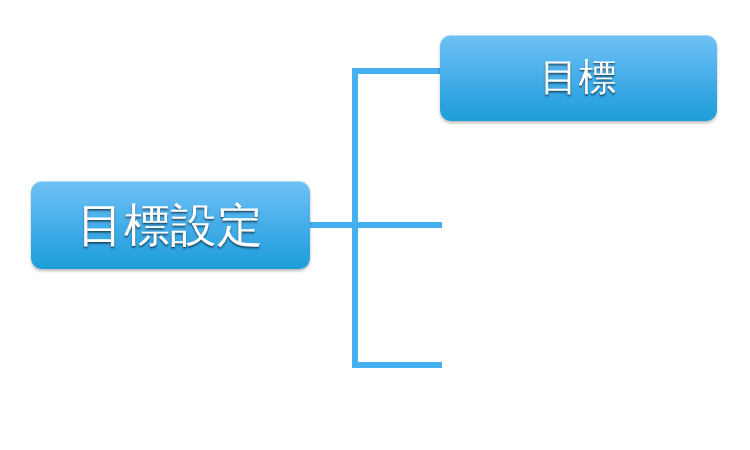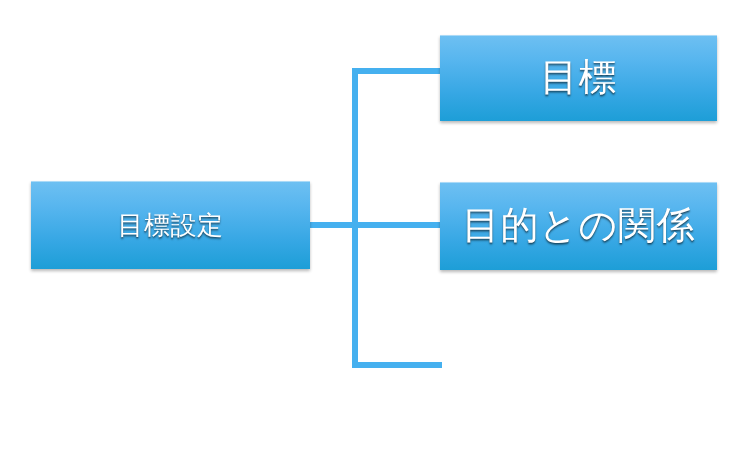--- a/index.html
+++ b/index.html
@@ -32,21 +32,21 @@
   }
   .line {
     position: absolute;
     background: #45b0ef;
   }
 
   
   .node {
     position: absolute;
     box-sizing: border-box;
-    border-radius: 0;
+    border-radius: 11px;
     background: linear-gradient(to bottom,
                 #6ec0f2 0%,
                 #58b6ef 28%,
                 #36a7e4 68%,
                 #1d9ed7 100%);
     box-shadow: 0 2px 3px rgba(0,0,0,0.28),
                 inset 0 1px 0 rgba(255,255,255,0.42);
     display: flex;
     align-items: center;
     justify-content: center;
@@ -63,21 +63,21 @@
                  0 1px 1px rgba(0,0,0,0.30);
   }
 
   
   #node-root {
     left: 31px;
     top: 181px;
     width: 279px;
     height: 88px;
   }
-  #node-root .node-label { font-size: 26px; }
+  #node-root .node-label { font-size: 46px; }
 
   
   .child-node { left: 440px; width: 277px; }
 
   #node-child-0 { top: 35px;  height: 86px; }
   #node-child-1 { top: 182px; height: 88px; }
   #node-child-2 { top: 325px; height: 87px; }
 
   #node-child-0 .node-label { font-size: 38px; }
   #node-child-1 .node-label { font-size: 38px; }
@@ -102,18 +102,15 @@
   </div>
 
   <div class="node" id="node-root">
     <span class="node-label">目標設定</span>
   </div>
 
   <div class="node child-node" id="node-child-0">
     <span class="node-label">目標</span>
   </div>
 
-  <div class="node child-node" id="node-child-1">
-    <span class="node-label">目的との関係</span>
-  </div>
 
 
 </div>
 
 </body></html>

